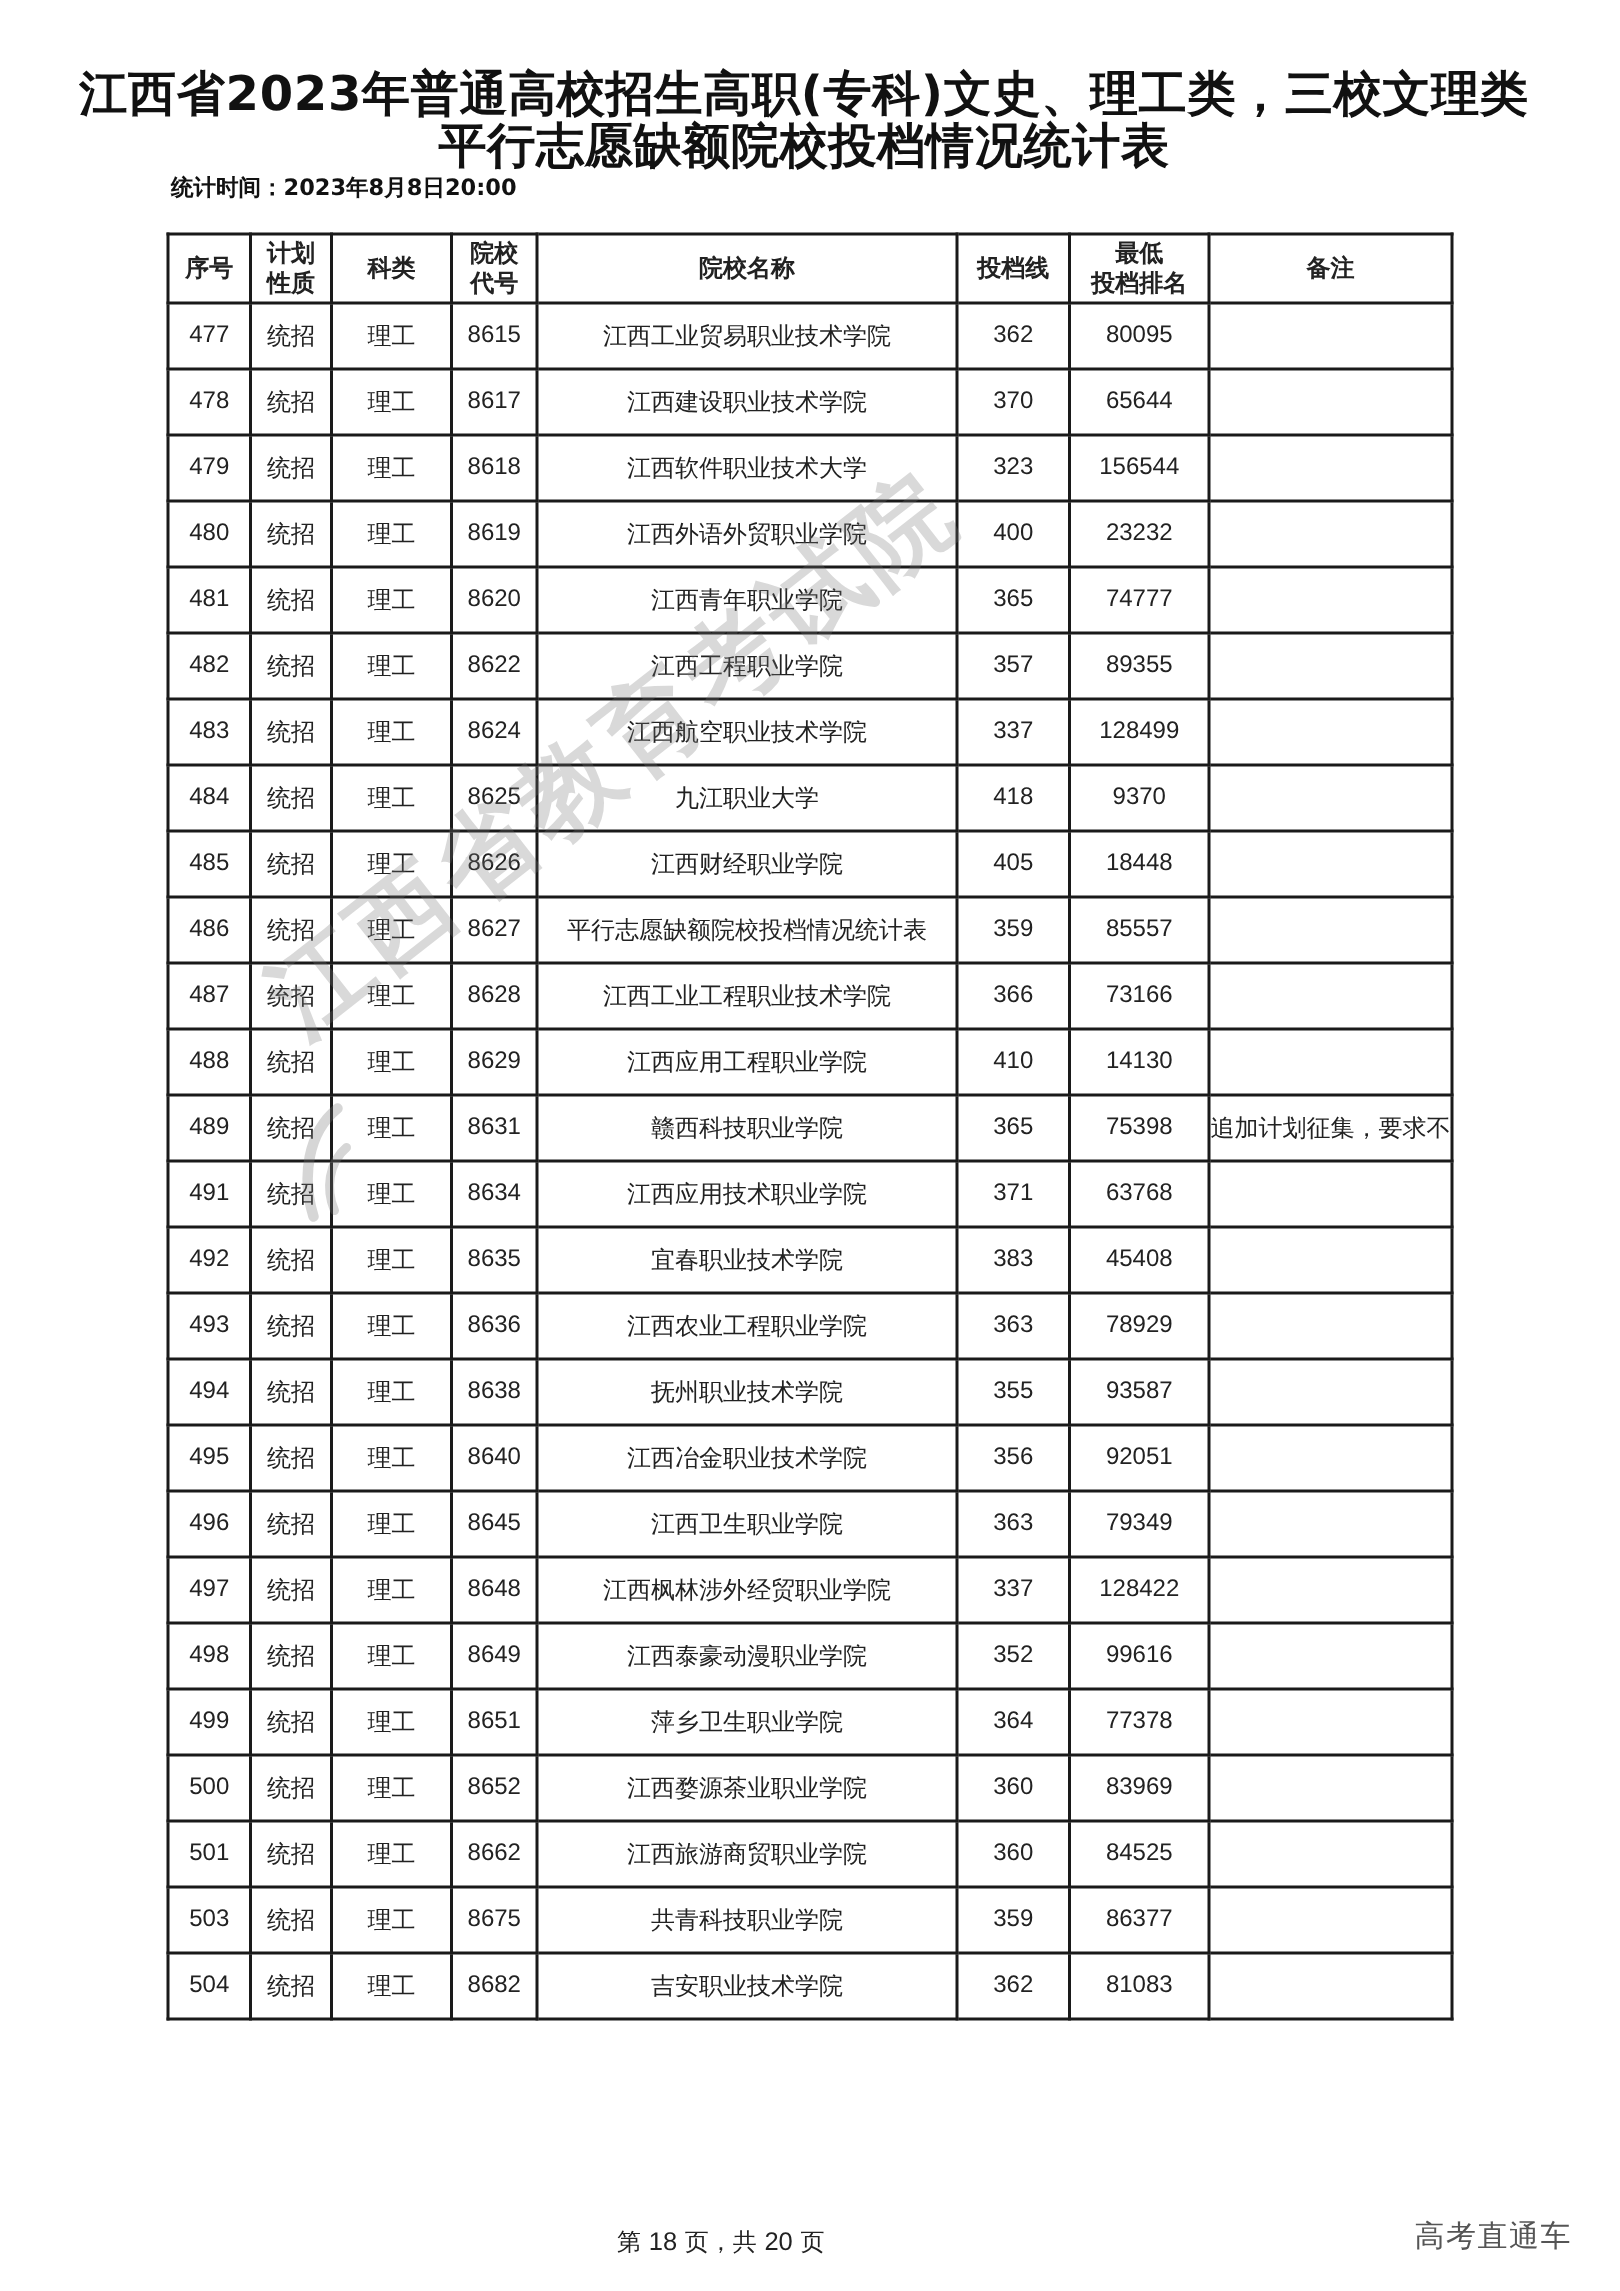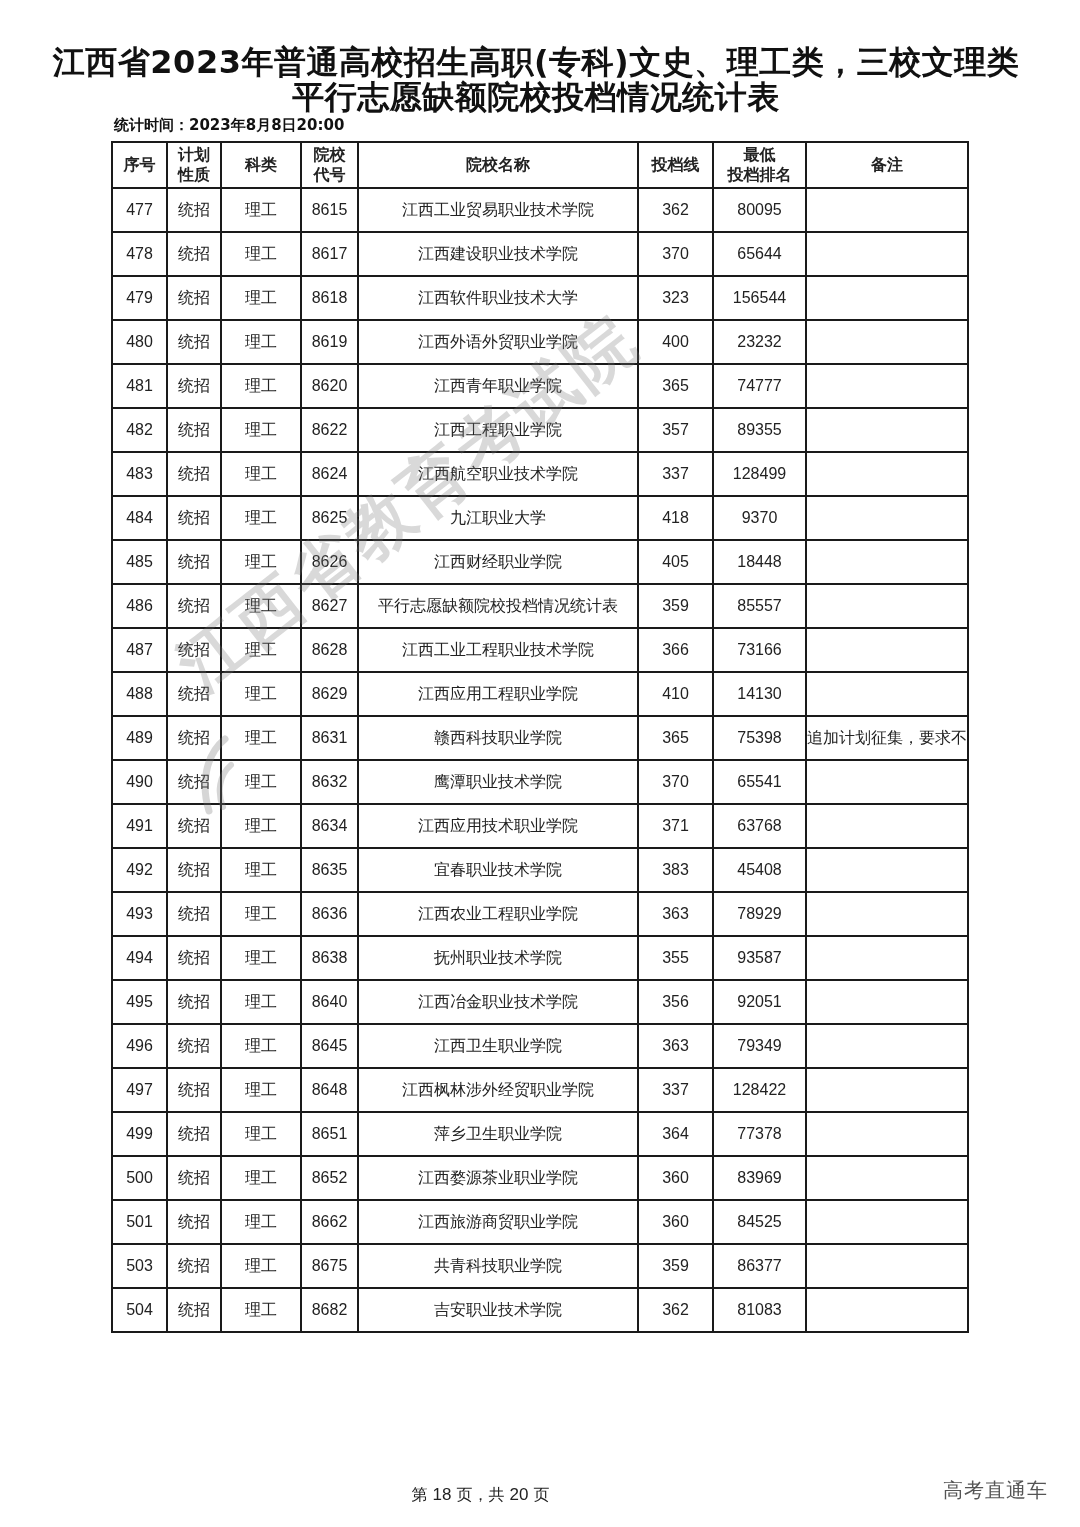--- a/index.html
+++ b/index.html
@@ -3,21 +3,21 @@
 <meta charset="utf-8">
 <style>
   html, body { margin: 0; padding: 0; background: #ffffff; }
   body { width: 1080px; height: 1527px; position: relative; overflow: hidden;
          font-family: "DejaVu Sans", "Liberation Sans", sans-serif; color: #1a1a1a; }
   .title { position: absolute; left: 0; width: 1072px; text-align: center;
            font-size: 32px; font-weight: bold; color: #111; letter-spacing: 0.5px; }
   .title.l1 { top: 41px; }
   .title.l2 { top: 76px; }
   .stat-time { position: absolute; left: 114px; top: 116px; font-size: 15px; font-weight: bold; color: #111; }
-  table.grid { position: absolute; left: 111px; top: 141px; border-collapse: collapse; table-layout: fixed;
+  table.grid { position: absolute; left: 111px; top: 155px; border-collapse: collapse; table-layout: fixed;
                width: 856px; }
   table.grid th, table.grid td { border: 2px solid #1a1a1a; padding: 0; text-align: center; vertical-align: middle;
                overflow: hidden; white-space: nowrap; }
   table.grid th { height: 44px; font-size: 16px; font-weight: bold; line-height: 20px; color: #222; }
   table.grid td { height: 42px; font-size: 16px; color: #222; }
   td.seq, td.code, td.line, td.rank { font-family: "Liberation Sans", sans-serif; font-size: 17px; color: #1a1a1a; }
   td.type, td.cat { font-family: "DejaVu Serif", "Liberation Serif", serif; color: #555; font-size: 16px; }
   td.name { text-align: left; padding-left: 3px; font-family: "DejaVu Serif", "Liberation Serif", serif; color: #333; font-size: 16px; }
   td.code { text-align: center; }
   td.note { text-align: left; padding-left: 3px; font-size: 15px; line-height: 20px; white-space: normal;
@@ -186,30 +186,20 @@
         <td class="seq">489</td>
         <td class="type">统招</td>
         <td class="cat">理工</td>
         <td class="code">8631</td>
         <td class="name">赣西科技职业学院</td>
         <td class="line">365</td>
         <td class="rank">75398</td>
         <td class="note">追加计划征集，要求不低于252分</td>
       </tr>
       <tr>
-        <td class="seq">490</td>
-        <td class="type">统招</td>
-        <td class="cat">理工</td>
-        <td class="code">8632</td>
-        <td class="name">鹰潭职业技术学院</td>
-        <td class="line">370</td>
-        <td class="rank">65541</td>
-        <td class="note"></td>
-      </tr>
-      <tr>
         <td class="seq">491</td>
         <td class="type">统招</td>
         <td class="cat">理工</td>
         <td class="code">8634</td>
         <td class="name">江西应用技术职业学院</td>
         <td class="line">371</td>
         <td class="rank">63768</td>
         <td class="note"></td>
       </tr>
       <tr>
@@ -263,20 +253,30 @@
         <td class="note"></td>
       </tr>
       <tr>
         <td class="seq">497</td>
         <td class="type">统招</td>
         <td class="cat">理工</td>
         <td class="code">8648</td>
         <td class="name">江西枫林涉外经贸职业学院</td>
         <td class="line">337</td>
         <td class="rank">128422</td>
+        <td class="note"></td>
+      </tr>
+      <tr>
+        <td class="seq">498</td>
+        <td class="type">统招</td>
+        <td class="cat">理工</td>
+        <td class="code">8649</td>
+        <td class="name">江西泰豪动漫职业学院</td>
+        <td class="line">352</td>
+        <td class="rank">99616</td>
         <td class="note"></td>
       </tr>
       <tr>
         <td class="seq">499</td>
         <td class="type">统招</td>
         <td class="cat">理工</td>
         <td class="code">8651</td>
         <td class="name">萍乡卫生职业学院</td>
         <td class="line">364</td>
         <td class="rank">77378</td>

